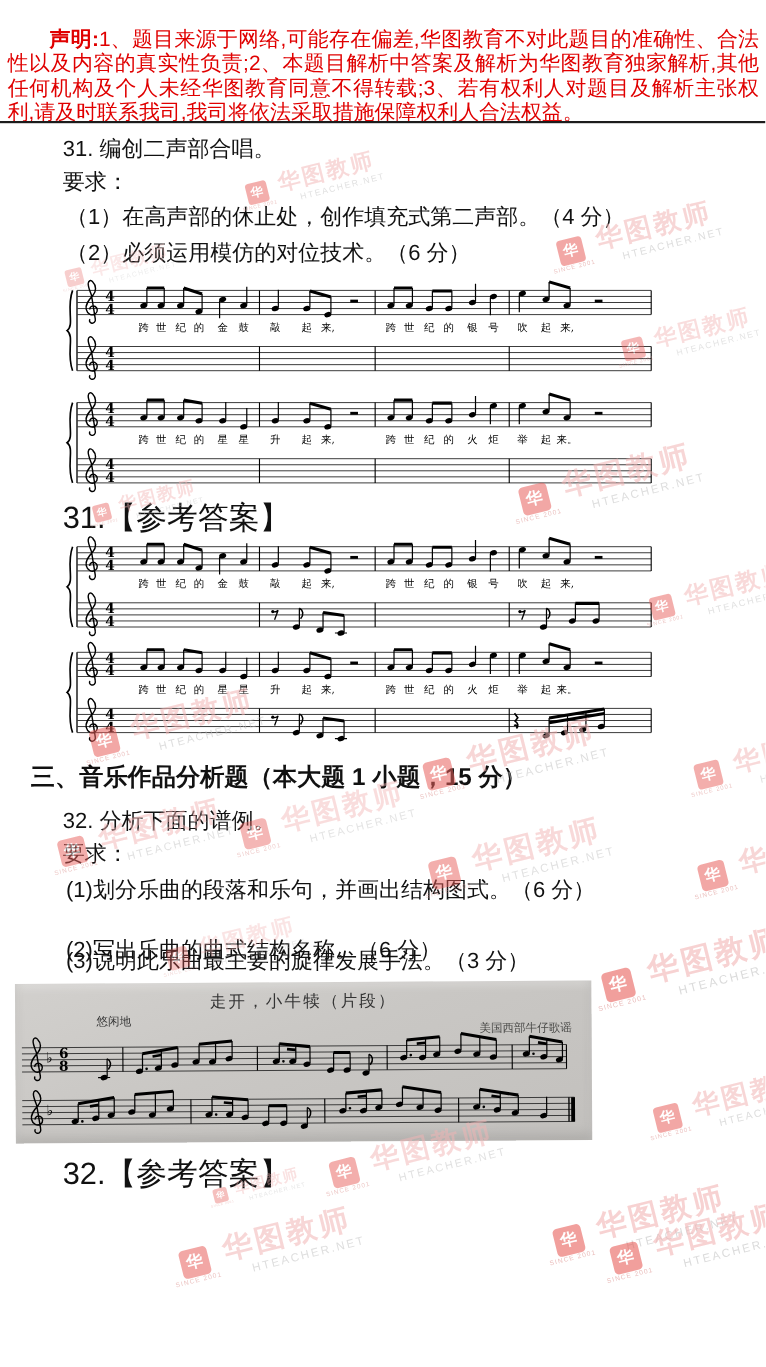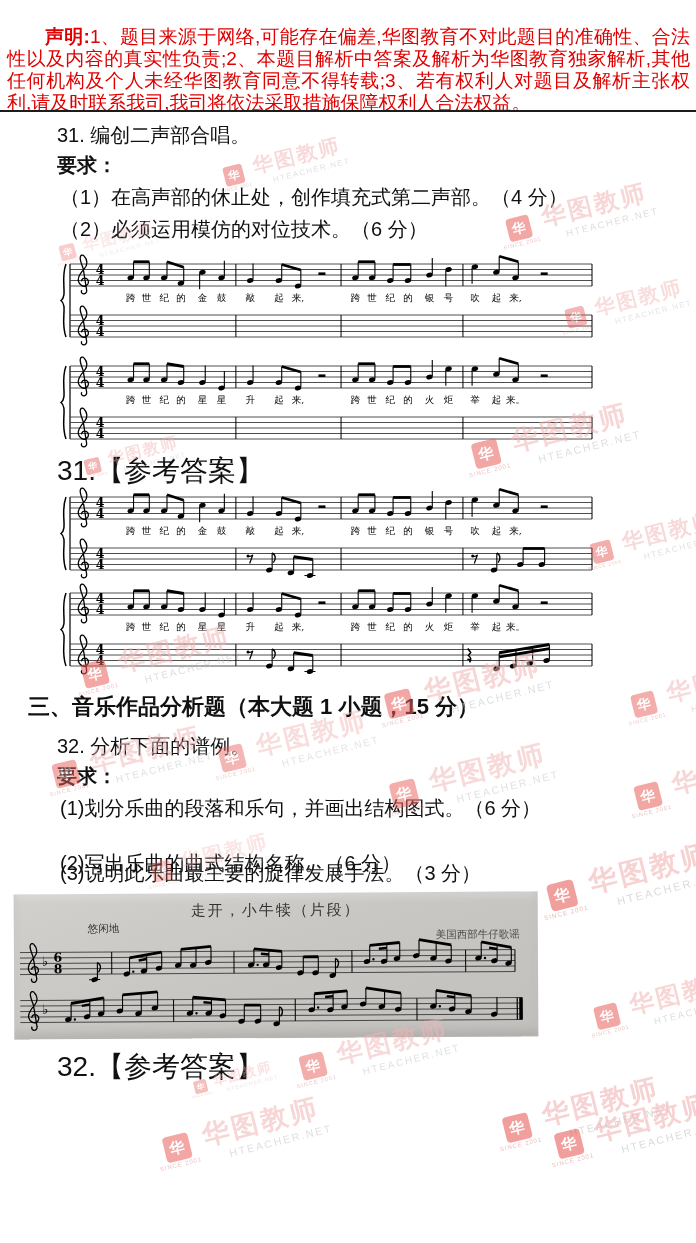--- a/index.html
+++ b/index.html
@@ -5,21 +5,21 @@
   html,body{margin:0;padding:0;background:#fff;}
   .page{position:relative;width:696px;height:1243px;background:#fff;overflow:hidden;
         font-family:"Liberation Sans",sans-serif;color:#111;}
   
   .disclaimer{position:absolute;left:7px;top:7px;width:683px;font-size:19px;line-height:22px;
               text-align:justify;text-indent:38px;color:#e00000;}
   .disclaimer b{font-weight:bold;}
   .rule{position:absolute;left:0;top:110px;width:696px;border-top:2px solid #1c1c1c;}
   
   .tline{position:absolute;font-size:20px;white-space:nowrap;}
-  .bold{font-weight:bold;}
+  .bold{font-weight:normal;}
   .heading{position:absolute;left:28px;top:692px;font-size:22px;font-weight:bold;white-space:nowrap;}
   .anslabel{position:absolute;font-size:28px;white-space:nowrap;}
   
   .sys{position:absolute;}
   svg text{fill:#000;}
   .tsig{font:700 12.5px "DejaVu Serif",serif;text-anchor:middle;}
   .flat{font:700 13px "DejaVu Serif",serif;text-anchor:middle;}
   .lyric{font:9.5px "DejaVu Serif",serif;text-anchor:middle;}
   
   .photo{position:absolute;left:14px;top:893px;width:524px;height:145px;

